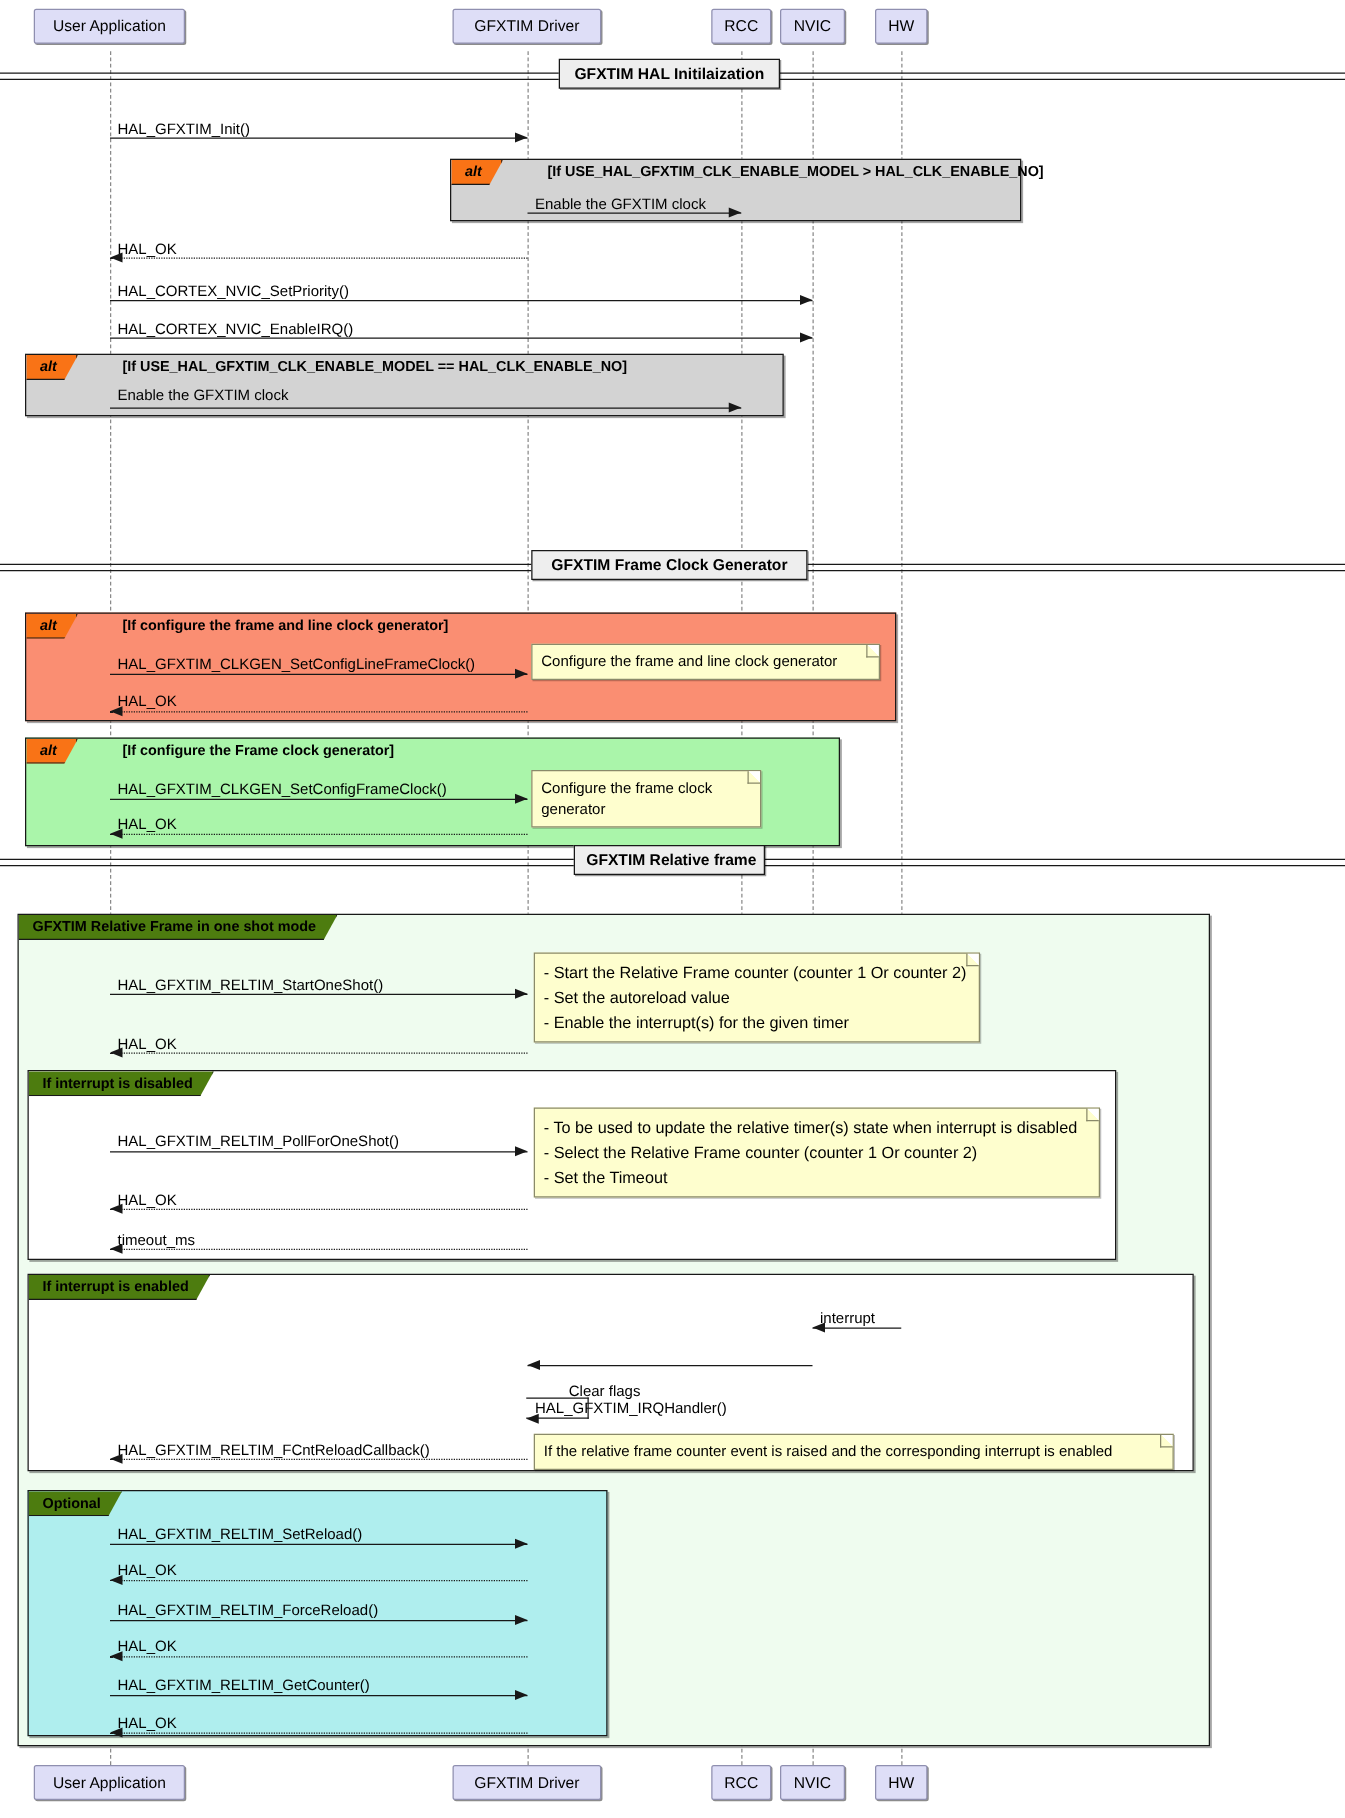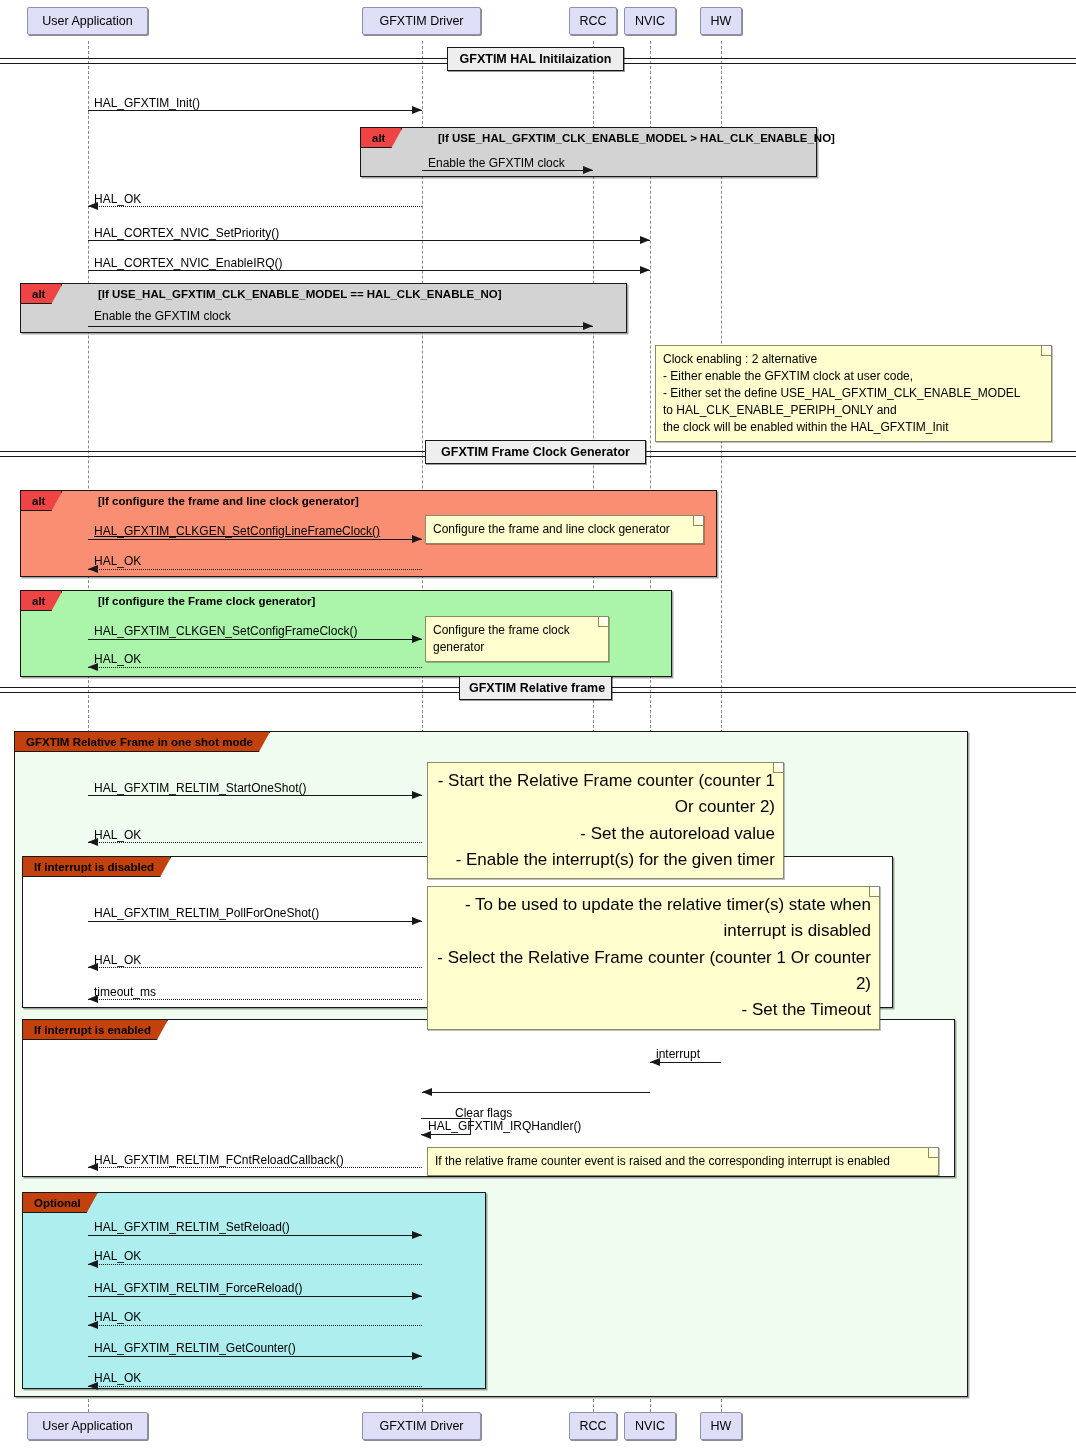--- a/index.html
+++ b/index.html
@@ -71,22 +71,22 @@
     color:#000;
     font-weight:bold;
     font-size:11.5px;
     display:flex;align-items:center;
     padding-left:11px;padding-right:16px;
     border-right:1.6px solid #181818;
     border-bottom:1.6px solid #181818;
     box-sizing:border-box;
     clip-path:polygon(0 0,100% 0,calc(100% - 11px) 100%,0 100%);
   }
-  .group-tab.alt{background:#ef4444;color:#000;}
-  .group-tab.white{background:#c2410c;}
+  .group-tab.alt{background:#f97316;color:#000;font-style:italic;}
+  .group-tab.white{background:#4d7c0f;}
   .group-cond{
     position:absolute;
     font-size:11.5px;
     font-weight:bold;
     color:#000;
     white-space:nowrap;
   }
 
   
   .msg-label{
@@ -143,21 +143,21 @@
   .note .fold{
     position:absolute;
     top:0;right:0;
     width:10px;height:10px;
     background:
       linear-gradient(225deg,#ffffff 50%, transparent 50%);
     border-left:1px solid #8a8a6a;
     border-bottom:1px solid #8a8a6a;
     box-sizing:border-box;
   }
-  .note.small{font-size:17px;line-height:1.55;text-align:right;}
+  .note.small{font-size:13px;line-height:1.55;}
 </style>
 </head>
 <body>
 
 <div id="diagram">
     <div class="lifeline" style="left: 88px; top: 41px; height: 1371px;"></div>
     <div class="lifeline" style="left: 422px; top: 41px; height: 1371px;"></div>
     <div class="lifeline" style="left: 593px; top: 41px; height: 1371px;"></div>
     <div class="lifeline" style="left: 650px; top: 41px; height: 1371px;"></div>
     <div class="lifeline" style="left: 721px; top: 41px; height: 1371px;"></div>
@@ -202,21 +202,21 @@
     <div class="head-r" style="left: 640px; top: 236px;"></div>
     <div class="msg-label" style="left: 94px; top: 227px;">HAL_CORTEX_NVIC_SetPriority()</div>
     <div class="arrow-line" style="left: 88px; top: 270px; width: 562px;"></div>
     <div class="head-r" style="left: 640px; top: 266px;"></div>
     <div class="msg-label" style="left: 94px; top: 257px;">HAL_CORTEX_NVIC_EnableIRQ()</div>
     <div class="arrow-line" style="left: 88px; top: 326px; width: 505px;"></div>
     <div class="head-r" style="left: 583px; top: 322px;"></div>
     <div class="msg-label" style="left: 94px; top: 310px;">Enable the GFXTIM clock</div>
     <div class="arrow-line" style="left: 88px; top: 539px; width: 334px;"></div>
     <div class="head-r" style="left: 412px; top: 535px;"></div>
-    <div class="msg-label" style="left: 94px; top: 525px; text-decoration: underline;">HAL_GFXTIM_CLKGEN_SetConfigLineFrameClock()</div>
+    <div class="msg-label" style="left: 94px; top: 525px;">HAL_GFXTIM_CLKGEN_SetConfigLineFrameClock()</div>
     <div class="arrow-line dashed" style="left: 88px; top: 569px; width: 334px;"></div>
     <div class="head-l" style="left: 88px; top: 565px;"></div>
     <div class="msg-label" style="left: 94px; top: 555px;">HAL_OK</div>
     <div class="arrow-line" style="left: 88px; top: 639px; width: 334px;"></div>
     <div class="head-r" style="left: 412px; top: 635px;"></div>
     <div class="msg-label" style="left: 94px; top: 625px;">HAL_GFXTIM_CLKGEN_SetConfigFrameClock()</div>
     <div class="arrow-line dashed" style="left: 88px; top: 667px; width: 334px;"></div>
     <div class="head-l" style="left: 88px; top: 663px;"></div>
     <div class="msg-label" style="left: 94px; top: 653px;">HAL_OK</div>
     <div class="arrow-line" style="left: 88px; top: 795px; width: 334px;"></div>
@@ -257,25 +257,20 @@
     <div class="msg-label" style="left: 94px; top: 1311px;">HAL_OK</div>
     <div class="arrow-line" style="left: 88px; top: 1356px; width: 334px;"></div>
     <div class="head-r" style="left: 412px; top: 1352px;"></div>
     <div class="msg-label" style="left: 94px; top: 1342px;">HAL_GFXTIM_RELTIM_GetCounter()</div>
     <div class="arrow-line dashed" style="left: 88px; top: 1386px; width: 334px;"></div>
     <div class="head-l" style="left: 88px; top: 1382px;"></div>
     <div class="msg-label" style="left: 94px; top: 1372px;">HAL_OK</div>
     <div class="selfmsg" style="left: 421px; top: 1118px; width: 50px; height: 17px;"></div>
     <div class="head-l" style="left: 421px; top: 1130.5px;"></div>
     <div class="msg-label" style="left: 439px; top: 1107px; margin-left: 16px;">Clear flags</div>
-    <div class="note" style="left: 655px; top: 345px; width: 397px; min-height: 94px;"><span>Clock enabling : 2 alternative
-- Either enable the GFXTIM clock at user code,
-- Either set the define USE_HAL_GFXTIM_CLK_ENABLE_MODEL
-to  HAL_CLK_ENABLE_PERIPH_ONLY  and
-the clock will be enabled within the HAL_GFXTIM_Init</span><div class="fold"></div></div>
     <div class="note" style="left: 425px; top: 515px; width: 279px; min-height: 29px;"><span>Configure the frame and line clock generator</span><div class="fold"></div></div>
     <div class="note" style="left: 425px; top: 616px; width: 184px; min-height: 29px;"><span>Configure the frame clock generator</span><div class="fold"></div></div>
     <div class="note small" style="left: 427px; top: 762px; width: 357px; min-height: 54px;"><span>- Start the Relative Frame counter (counter 1 Or counter 2)
 - Set the autoreload value
 - Enable the interrupt(s) for the given timer</span><div class="fold"></div></div>
     <div class="note small" style="left: 427px; top: 886px; width: 453px; min-height: 54px;"><span>- To be used to update the relative timer(s) state when interrupt is disabled
 - Select the Relative Frame counter (counter 1 Or counter 2)
 - Set the Timeout</span><div class="fold"></div></div>
     <div class="note" style="left: 427px; top: 1147px; width: 512px; min-height: 27px;"><span>If the relative frame counter event is raised and the corresponding interrupt is enabled</span><div class="fold"></div></div>
     <div class="divider-lines" style="top: 58px;"></div>

